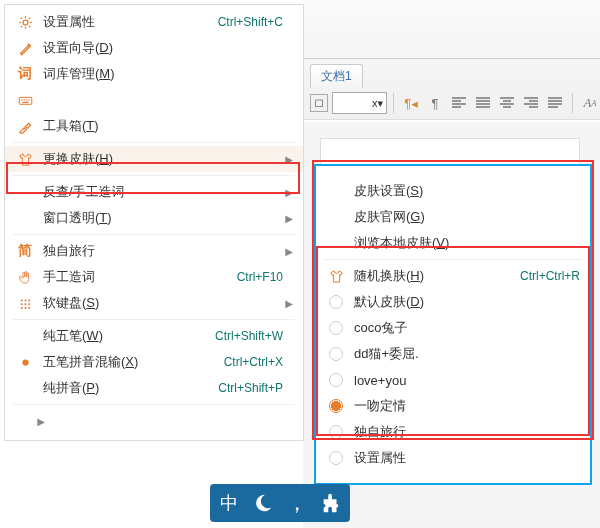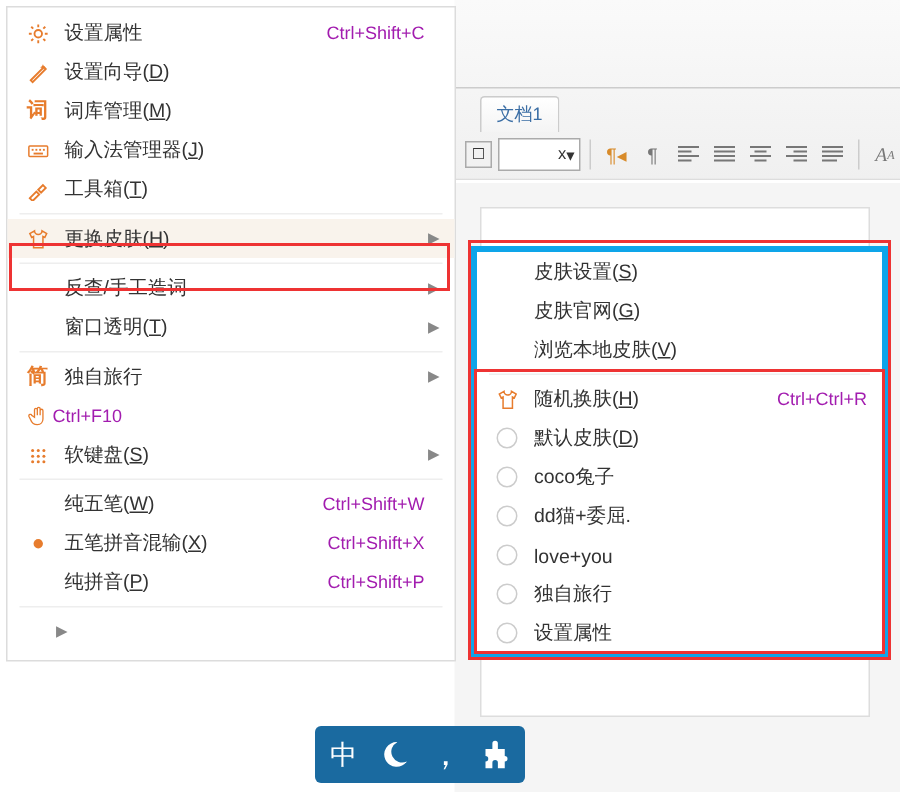--- a/index.html
+++ b/index.html
@@ -5,50 +5,50 @@
   * { box-sizing: border-box; margin: 0; padding: 0; }
   body { font-family: "Microsoft YaHei", Arial, sans-serif; font-size: 13px; color: #333; width:600px; height:528px; background:#fff; position:relative; overflow:hidden; }
 
   .menu { position:absolute; top:4px; left:4px; width:300px; background:#fff; border:1px solid #dcdcdc; padding:4px 0 6px 0; }
   .menu-row { display:flex; align-items:center; height:26px; padding:0 10px 0 10px; cursor:default; }
   .menu-row.hover { background:#f9f3ec; }
   .micon { width:20px; display:flex; align-items:center; justify-content:center; color:#e77c2d; }
   .micon svg { width:15px; height:15px; }
   .mlabel { flex:1; padding-left:8px; color:#333; }
   .mlabel .ul { text-decoration:underline; }
-  .macc { color:#a21caf; font-size:12px; }
+  .macc { color:#0f766e; font-size:12px; }
   .arrow { width:10px; color:#888; font-size:10px; text-align:right;}
   .sep { height:1px; background:#eee; margin:3px 8px; }
 
   .highlight-box { position:absolute; border:2px solid #e33; pointer-events:none; }
   .hl1 { top:162px; left:6px; width:294px; height:32px; }
   .hl2 { top:160px; left:312px; width:282px; height:280px; }
   .hl3 { top:246px; left:316px; width:274px; height:190px; }
 
-  .submenu { position:absolute; top:164px; left:314px; width:278px; background:#fff; border:4px solid #0ea5e9; padding:0 0; }
+  .submenu { position:absolute; top:164px; left:314px; width:278px; background:#fff; border:2px solid #0ea5e9; padding:12px 0; }
   .submenu .menu-row { height:26px; }
   .radio { width:14px; height:14px; border:1px solid #ccc; border-radius:50%; display:inline-block; }
   .radio.sel { background: radial-gradient(circle at center,#e77c2d 0 5px, transparent 5px); border-color:#e77c2d; }
 
   .toolbar-bg { position:absolute; top:0; left:303px; right:0; height:120px; background:linear-gradient(#fafafa,#f0f0f0); border-bottom:1px solid #ddd; z-index:-1;}
   .toolbar-bg:before{content:""; position:absolute; top:58px; left:0; right:0; height:1px; background:#ccc;}
   .tb { position:absolute; top:92px; left:310px; display:flex; gap:2px; align-items:center; }
   .tbtn { width:22px; height:22px; border:1px solid transparent; display:flex; align-items:center; justify-content:center; color:#777; }
   .tbtn svg{width:16px;height:16px;}
   .tbox { width:18px; height:18px; border:1px solid #aaa; margin-right:2px; font-size:10px; display:flex; align-items:center; justify-content:center;}
   .tb .field { width:55px; height:22px; border:1px solid #aaa; background:#fff; font-size:11px; display:flex; align-items:center; justify-content:flex-end; padding:0 3px;}
   .tb .vr { width:1px; height:20px; background:#ccc; margin:0 4px;}
 
   .ime-bar { position:absolute; bottom:6px; left:210px; background:#1a6aa0; color:#fff; display:flex; align-items:center; height:38px; border-radius:4px; padding:0 4px; gap:4px;}
   .ime-bar .cell{ width:30px; height:30px; display:flex; align-items:center; justify-content:center; font-size:18px;}
   .ime-bar svg{width:22px;height:22px;}
 
   .docarea { position:absolute; top:122px; left:303px; right:0; bottom:0; background:#f5f5f5; z-index:-2;}
   .page { position:absolute; top:138px; left:320px; width:260px; height:340px; background:#fff; border:1px solid #ddd; z-index:-2;}
-  .tabrow{ position:absolute; top:64px; left:320px; height:24px; display:flex; align-items:flex-end; z-index:-1;}
+  .tabrow{ position:absolute; top:64px; left:310px; height:24px; display:flex; align-items:flex-end; z-index:-1;}
   .tab{ border:1px solid #ccc; border-bottom:none; background:linear-gradient(#fff,#f4f4f4); padding:3px 10px; font-size:12px; color:#3b6ea5; border-radius:3px 3px 0 0;}
 </style>
 </head>
 <body>
 
 <div class="toolbar-bg"></div>
 <div class="docarea"></div>
 <div class="page"></div>
 <div class="tabrow">
   <div class="tab">文档1</div>
@@ -135,21 +135,20 @@
           <rect x="2" y="7" width="20" height="11" rx="1" fill="none" stroke="#e77c2d" stroke-width="1.6"></rect>
           <g fill="#e77c2d">
             <rect x="5" y="10" width="2" height="2"></rect>
             <rect x="9" y="10" width="2" height="2"></rect>
             <rect x="13" y="10" width="2" height="2"></rect>
             <rect x="17" y="10" width="2" height="2"></rect>
             <rect x="7" y="14" width="10" height="2"></rect>
           </g>
         </svg>
       </span>
-      <span class="mlabel">输入法管理器(<span class="ul">J</span>)</span>
       <span class="macc"></span>
       <span class="arrow"></span>
     </div>
     <div class="menu-row">
       <span class="micon">
         <svg viewBox="0 0 24 24">
           <path d="M3 21l7-7 3 3-7 7zM12 12l5-5 3 3-5 5z" fill="none" stroke="#e77c2d" stroke-width="2"></path>
         </svg>
       </span>
       <span class="mlabel">工具箱(<span class="ul">T</span>)</span>
@@ -188,20 +187,21 @@
       <span class="mlabel">独自旅行</span>
       <span class="macc"></span>
       <span class="arrow">▶</span>
     </div>
     <div class="menu-row">
       <span class="micon">
         <svg viewBox="0 0 24 24">
           <path d="M8 13V5a1.5 1.5 0 1 1 3 0v6V4a1.5 1.5 0 1 1 3 0v7V6a1.5 1.5 0 1 1 3 0v9c0 3-2 6-6 6s-6-2-7-5l-2-4a1.5 1.5 0 1 1 3-1z" fill="none" stroke="#e77c2d" stroke-width="1.4"></path>
         </svg>
       </span>
+      <span class="mlabel">手工造词</span>
       <span class="macc">Ctrl+F10</span>
       <span class="arrow"></span>
     </div>
     <div class="menu-row">
       <span class="micon">
         <svg viewBox="0 0 24 24">
           <g fill="#e77c2d">
             <circle cx="6" cy="7" r="1.6"></circle>
             <circle cx="12" cy="7" r="1.6"></circle>
             <circle cx="18" cy="7" r="1.6"></circle>
@@ -225,21 +225,21 @@
       <span class="macc">Ctrl+Shift+W</span>
       <span class="arrow"></span>
     </div>
     <div class="menu-row">
       <span class="micon">
         <svg viewBox="0 0 24 24">
           <circle cx="12" cy="12" r="5" fill="#e77c2d"></circle>
         </svg>
       </span>
       <span class="mlabel">五笔拼音混输(<span class="ul">X</span>)</span>
-      <span class="macc">Ctrl+Shift+X</span>
+      <span class="macc">Ctrl+Ctrl+X</span>
       <span class="arrow"></span>
     </div>
     <div class="menu-row">
       <span class="micon"></span>
       <span class="mlabel">纯拼音(<span class="ul">P</span>)</span>
       <span class="macc">Ctrl+Shift+P</span>
       <span class="arrow"></span>
     </div>
     <div class="sep"></div>
     <div class="menu-row">
@@ -291,20 +291,27 @@
         <span class="radio"></span>
       </span>
       <span class="mlabel">dd猫+委屈.</span>
       <span class="macc"></span>
     </div>
     <div class="menu-row">
       <span class="micon">
         <span class="radio"></span>
       </span>
       <span class="mlabel">love+you</span>
+      <span class="macc"></span>
+    </div>
+    <div class="menu-row">
+      <span class="micon">
+        <span class="radio sel"></span>
+      </span>
+      <span class="mlabel">一吻定情</span>
       <span class="macc"></span>
     </div>
     <div class="menu-row">
       <span class="micon">
         <span class="radio"></span>
       </span>
       <span class="mlabel">独自旅行</span>
       <span class="macc"></span>
     </div>
     <div class="menu-row">

